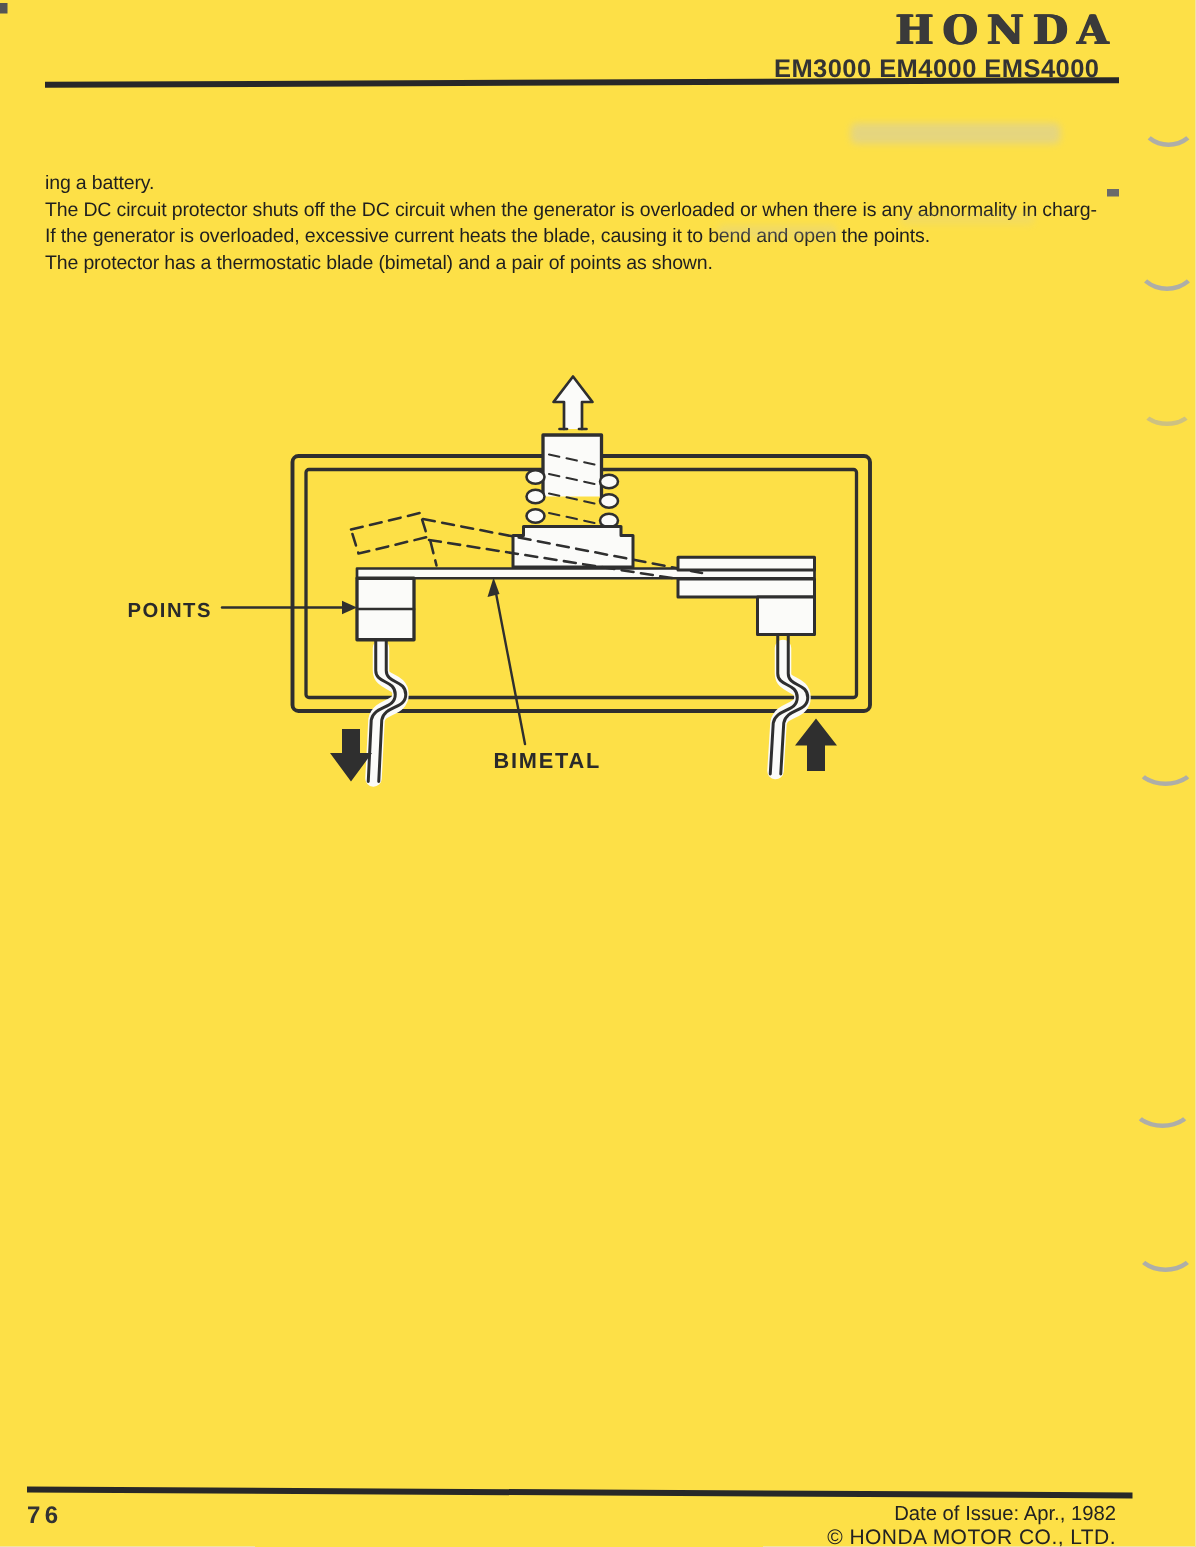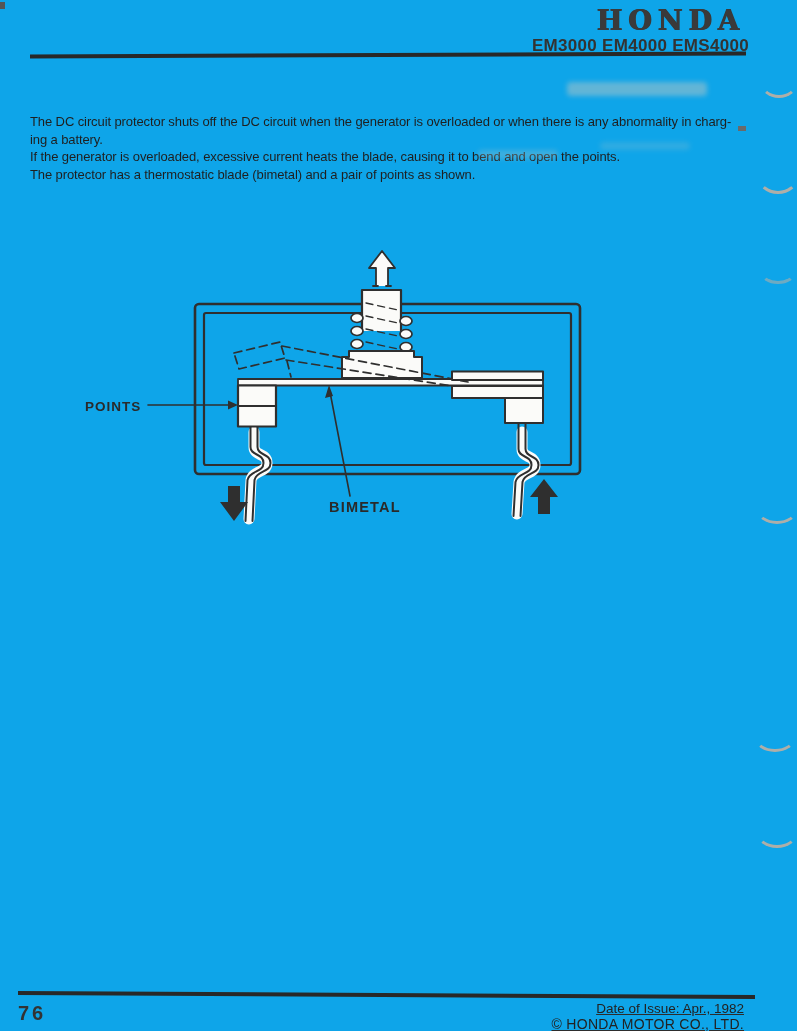--- a/index.html
+++ b/index.html
@@ -1,33 +1,33 @@
 <!DOCTYPE html>
 <html><head>
 <meta charset="utf-8">
 <style>
   html,body{margin:0;padding:0;background:#e8e8e6;}
   .page{
     position:relative;
     width:797px;height:1031px;
-    background:#0ea5e9;
+    background:#fde047;
     overflow:hidden;
     font-family:"Liberation Sans",sans-serif;
     color:#2d2d2d;
   }
   
   .brand{
     position:absolute;top:8px;right:52px;
     font-family:"DejaVu Serif",serif;
     font-weight:bold;font-size:27px;line-height:26px;
     letter-spacing:6px;color:#3a3a3a;white-space:nowrap;
     text-shadow:0.6px 0 0 currentColor,-0.6px 0 0 currentColor;
   }
   .models{
-    position:absolute;top:36px;right:48px;
+    position:absolute;top:36px;right:64px;
     font-weight:bold;font-size:17px;letter-spacing:0.3px;
     color:#333;white-space:nowrap;
   }
   .rule-top{
     position:absolute;left:30px;top:53px;width:716px;height:4px;
     background:#282828;transform:rotate(-0.25deg);
   }
   .section-title{
     position:absolute;left:30px;top:72px;height:28px;white-space:nowrap;
   }
@@ -44,25 +44,25 @@
   }
   
   .diagram{position:absolute;left:60px;top:238px;width:540px;height:300px;}
   
   .rule-bottom{
     position:absolute;left:18px;top:993px;width:737px;height:4px;
     background:#282828;transform:rotate(0.3deg);
   }
   .page-number{
     position:absolute;left:18px;top:1002px;
-    font-size:20px;font-weight:bold;letter-spacing:3px;color:#333;
+    font-size:16px;font-weight:bold;letter-spacing:3px;color:#333;
   }
   .footer-right{
     position:absolute;right:53px;top:1001px;
-    display:flex;flex-direction:column;align-items:flex-end;text-decoration:underline;
+    display:flex;flex-direction:column;align-items:flex-end;
   }
   .footer-date{font-size:13.5px;color:#222;white-space:nowrap;line-height:15.5px;}
   .footer-copy{font-size:14px;color:#222;white-space:nowrap;line-height:15.5px;letter-spacing:0.3px;}
   
   .crescent{
     position:absolute;border:3px solid transparent;
     border-bottom-color:#aeaea8;border-radius:50%;
   }
   .smudge{position:absolute;background:#c9c9c1;filter:blur(2.5px);border-radius:4px;}
   .corner-mark{position:absolute;background:#555;}
@@ -71,22 +71,22 @@
 <body>
 
 <div class="page">
 
   <div class="brand">HONDA</div>
   <div class="models">EM3000 EM4000 EMS4000</div>
   <div class="rule-top"></div>
 
 
   <div class="body-text">
+    <div class="body-line">ing a battery.</div>
     <div class="body-line">The DC circuit protector shuts off the DC circuit when the generator is overloaded or when there is any abnormality in charg-</div>
-    <div class="body-line">ing a battery.</div>
     <div class="body-line">If the generator is overloaded, excessive current heats the blade, causing it to bend and open the points.</div>
     <div class="body-line">The protector has a thermostatic blade (bimetal) and a pair of points as shown.</div>
   </div>
 
   <svg class="diagram" viewBox="60 238 540 300" fill="none" stroke-linecap="round" stroke-linejoin="round">
 
     <g stroke="#2f2f2f">
       <rect x="195" y="304" width="385" height="170" rx="4" stroke-width="2.6"></rect>
       <rect x="204" y="313" width="367" height="152" rx="2" stroke-width="2.2"></rect>
     </g>

